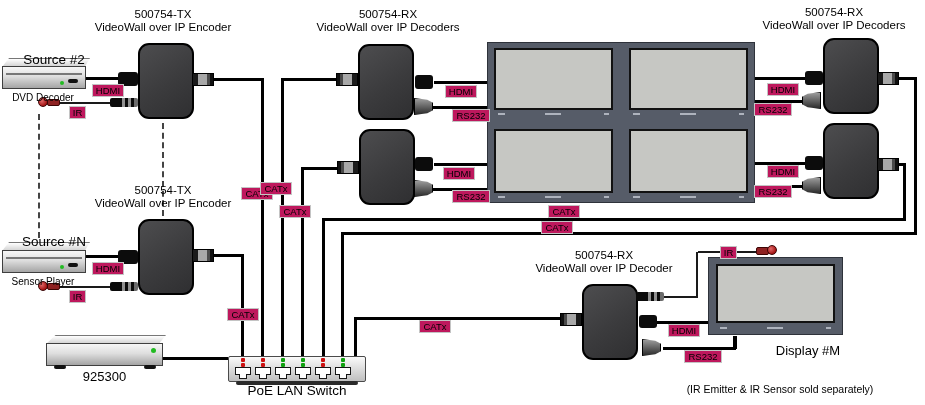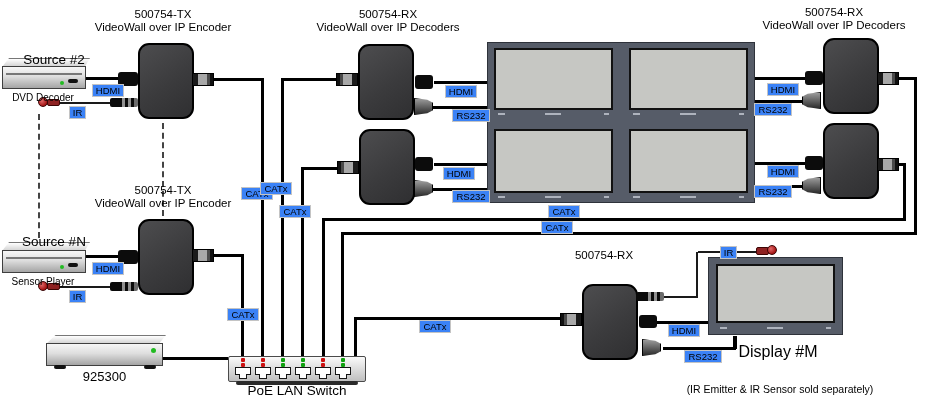--- a/index.html
+++ b/index.html
@@ -4,21 +4,21 @@
 <style>
   * { box-sizing: border-box; margin: 0; padding: 0; }
   html,body { background:#fff; }
   .cv { position:relative; width:925px; height:405px; background:#ffffff;
         font-family:"Liberation Sans", sans-serif; color:#000; overflow:hidden; }
   .ln  { position:absolute; background:#000; z-index:1; }
   .wire{ position:absolute; background:#1a1a1a; z-index:1; }
   .dash{ position:absolute; width:0; border-left:2px dashed #444; z-index:0; }
   .hdr { position:absolute; text-align:center; font-size:11.5px; line-height:13px; z-index:4; }
   .cap { position:absolute; text-align:center; z-index:4; }
-  .chip{ position:absolute; background:#3b82f6; border:1px solid #c4c4c4; font-size:9.5px;
+  .chip{ position:absolute; background:#be185d; border:1px solid #c4c4c4; font-size:9.5px;
          line-height:11px; text-align:center; z-index:5; }
   .unit{ position:absolute; width:56px; height:76px; border:2px solid #000; border-radius:11px;
          background:linear-gradient(145deg,#4d4d4f 0%,#3b3b3d 55%,#2f2f31 100%); z-index:2; }
   .hplug{ position:absolute; background:#0c0c0c; border-radius:3px; z-index:3; }
   .rj45{ position:absolute; width:22px; height:13px; border:1px solid #000; z-index:3;
          background:linear-gradient(90deg,#1b1b1b 0 5px,#a8a8a8 5px 14px,#4a4a4a 14px 17px,#111 17px); }
   .flip{ transform:scaleX(-1); }
   .db9 { position:absolute; width:19px; height:17px; z-index:3;
          background:linear-gradient(180deg,#9a9a9a,#2e2e2e); border:1px solid #000;
          clip-path:polygon(0 0,70% 10%,100% 28%,100% 72%,70% 90%,0 100%); }
@@ -104,20 +104,21 @@
   <div class="hdr" style="left:744px;top:6px;width:180px">
     <div>500754-RX</div>
     <div>VideoWall over IP Decoders</div>
   </div>
   <div class="hdr" style="left:75px;top:184px;width:176px">
     <div>500754-TX</div>
     <div>VideoWall over IP Encoder</div>
   </div>
   <div class="hdr" style="left:516px;top:249px;width:176px">
     <div>500754-RX</div>
+    <div>VideoWall over IP Decoder</div>
   </div>
 
   <div class="cap" style="left:8px;top:52px;width:92px;font-size:13.5px">Source #2</div>
   <div class="topface" style="left:2px;top:58px;width:88px;height:9px"></div>
   <div class="face" style="left:2px;top:66px;width:84px;height:23px"></div>
   <div class="slot" style="left:6px;top:73px;width:76px"></div>
   <div class="dot" style="left:60px;top:81px;width:4px;height:4px"></div>
   <div class="btn" style="left:68px;top:79px;width:10px;height:4px"></div>
   <div class="cap" style="left:4px;top:92px;width:78px;font-size:10px">DVD Decoder</div>
   <div class="irball" style="left:38px;top:97px;width:10px;height:10px"></div>
@@ -211,21 +212,21 @@
   <div class="chip" style="left:684px;top:350px;width:38px">RS232</div>
 
   <div class="chip" style="left:720px;top:246px;width:17px">IR</div>
   <div class="irbody" style="left:756px;top:247px;width:13px;height:8px"></div>
   <div class="irball" style="left:767px;top:245px;width:10px;height:10px"></div>
   <div class="wall" style="left:708px;top:257px;width:135px;height:78px"></div>
   <div class="screen" style="left:716px;top:264px;width:119px;height:59px"></div>
   <div class="mark" style="left:720px;top:327px;width:7px"></div>
   <div class="mark" style="left:767px;top:327px;width:16px"></div>
   <div class="mark" style="left:826px;top:327px;width:5px"></div>
-  <div class="cap" style="left:738px;top:343px;width:80px;font-size:16px">Display #M</div>
+  <div class="cap" style="left:768px;top:343px;width:80px;font-size:13px">Display #M</div>
 
   <div class="topface" style="left:46px;top:335px;width:120px;height:9px"></div>
   <div class="face" style="left:46px;top:343px;width:117px;height:23px"></div>
   <div class="dot" style="left:151px;top:348px;width:5px;height:5px"></div>
   <div class="foot" style="left:54px;top:365px;width:12px;height:4px"></div>
   <div class="foot" style="left:144px;top:365px;width:12px;height:4px"></div>
   <div class="cap" style="left:46px;top:369px;width:117px;font-size:13px">925300</div>
 
   <div class="swbody" style="left:228px;top:356px;width:138px;height:26px"></div>
   <div class="swbase" style="left:236px;top:381px;width:122px;height:4px"></div>

